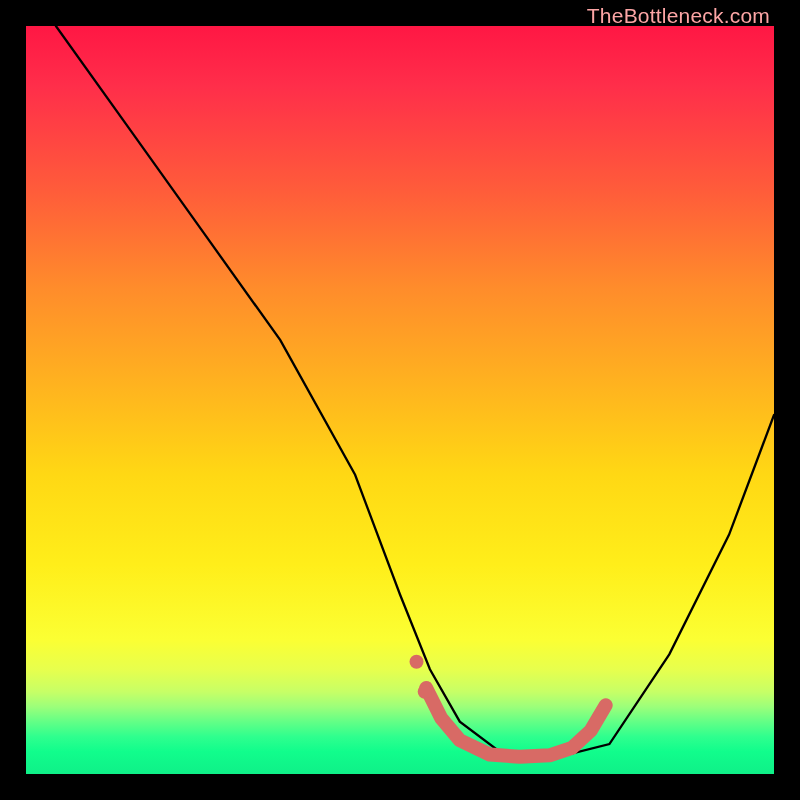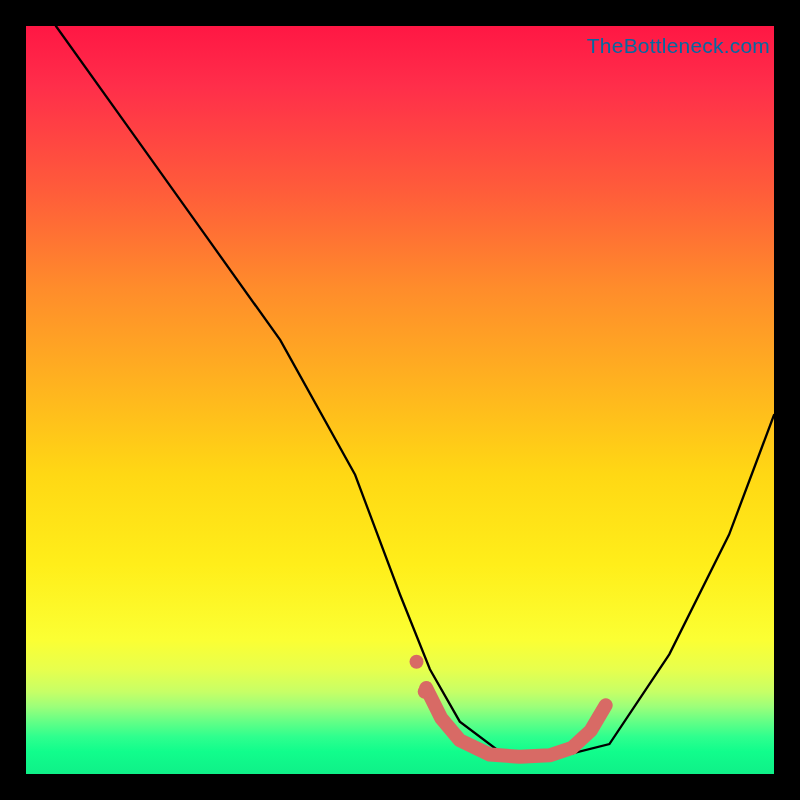--- a/index.html
+++ b/index.html
@@ -48,25 +48,24 @@
     position: absolute;
     left: 0;
     top: 0;
     width: 748px;
     height: 748px;
   }
   .watermark {
     position: absolute;
     top: 4px;
     right: 30px;
-    color: #0369a1;
+    color: #fca5a5;
     font-size: 21px;
     font-weight: 400;
     letter-spacing: 0.2px;
-    margin-top: 30px;
   }
 </style>
 </head>
 <body>
 
 <div class="frame">
 
   <div class="gradient"></div>
 
   <svg class="svg-layer" viewBox="0 0 748 748" preserveAspectRatio="none">

